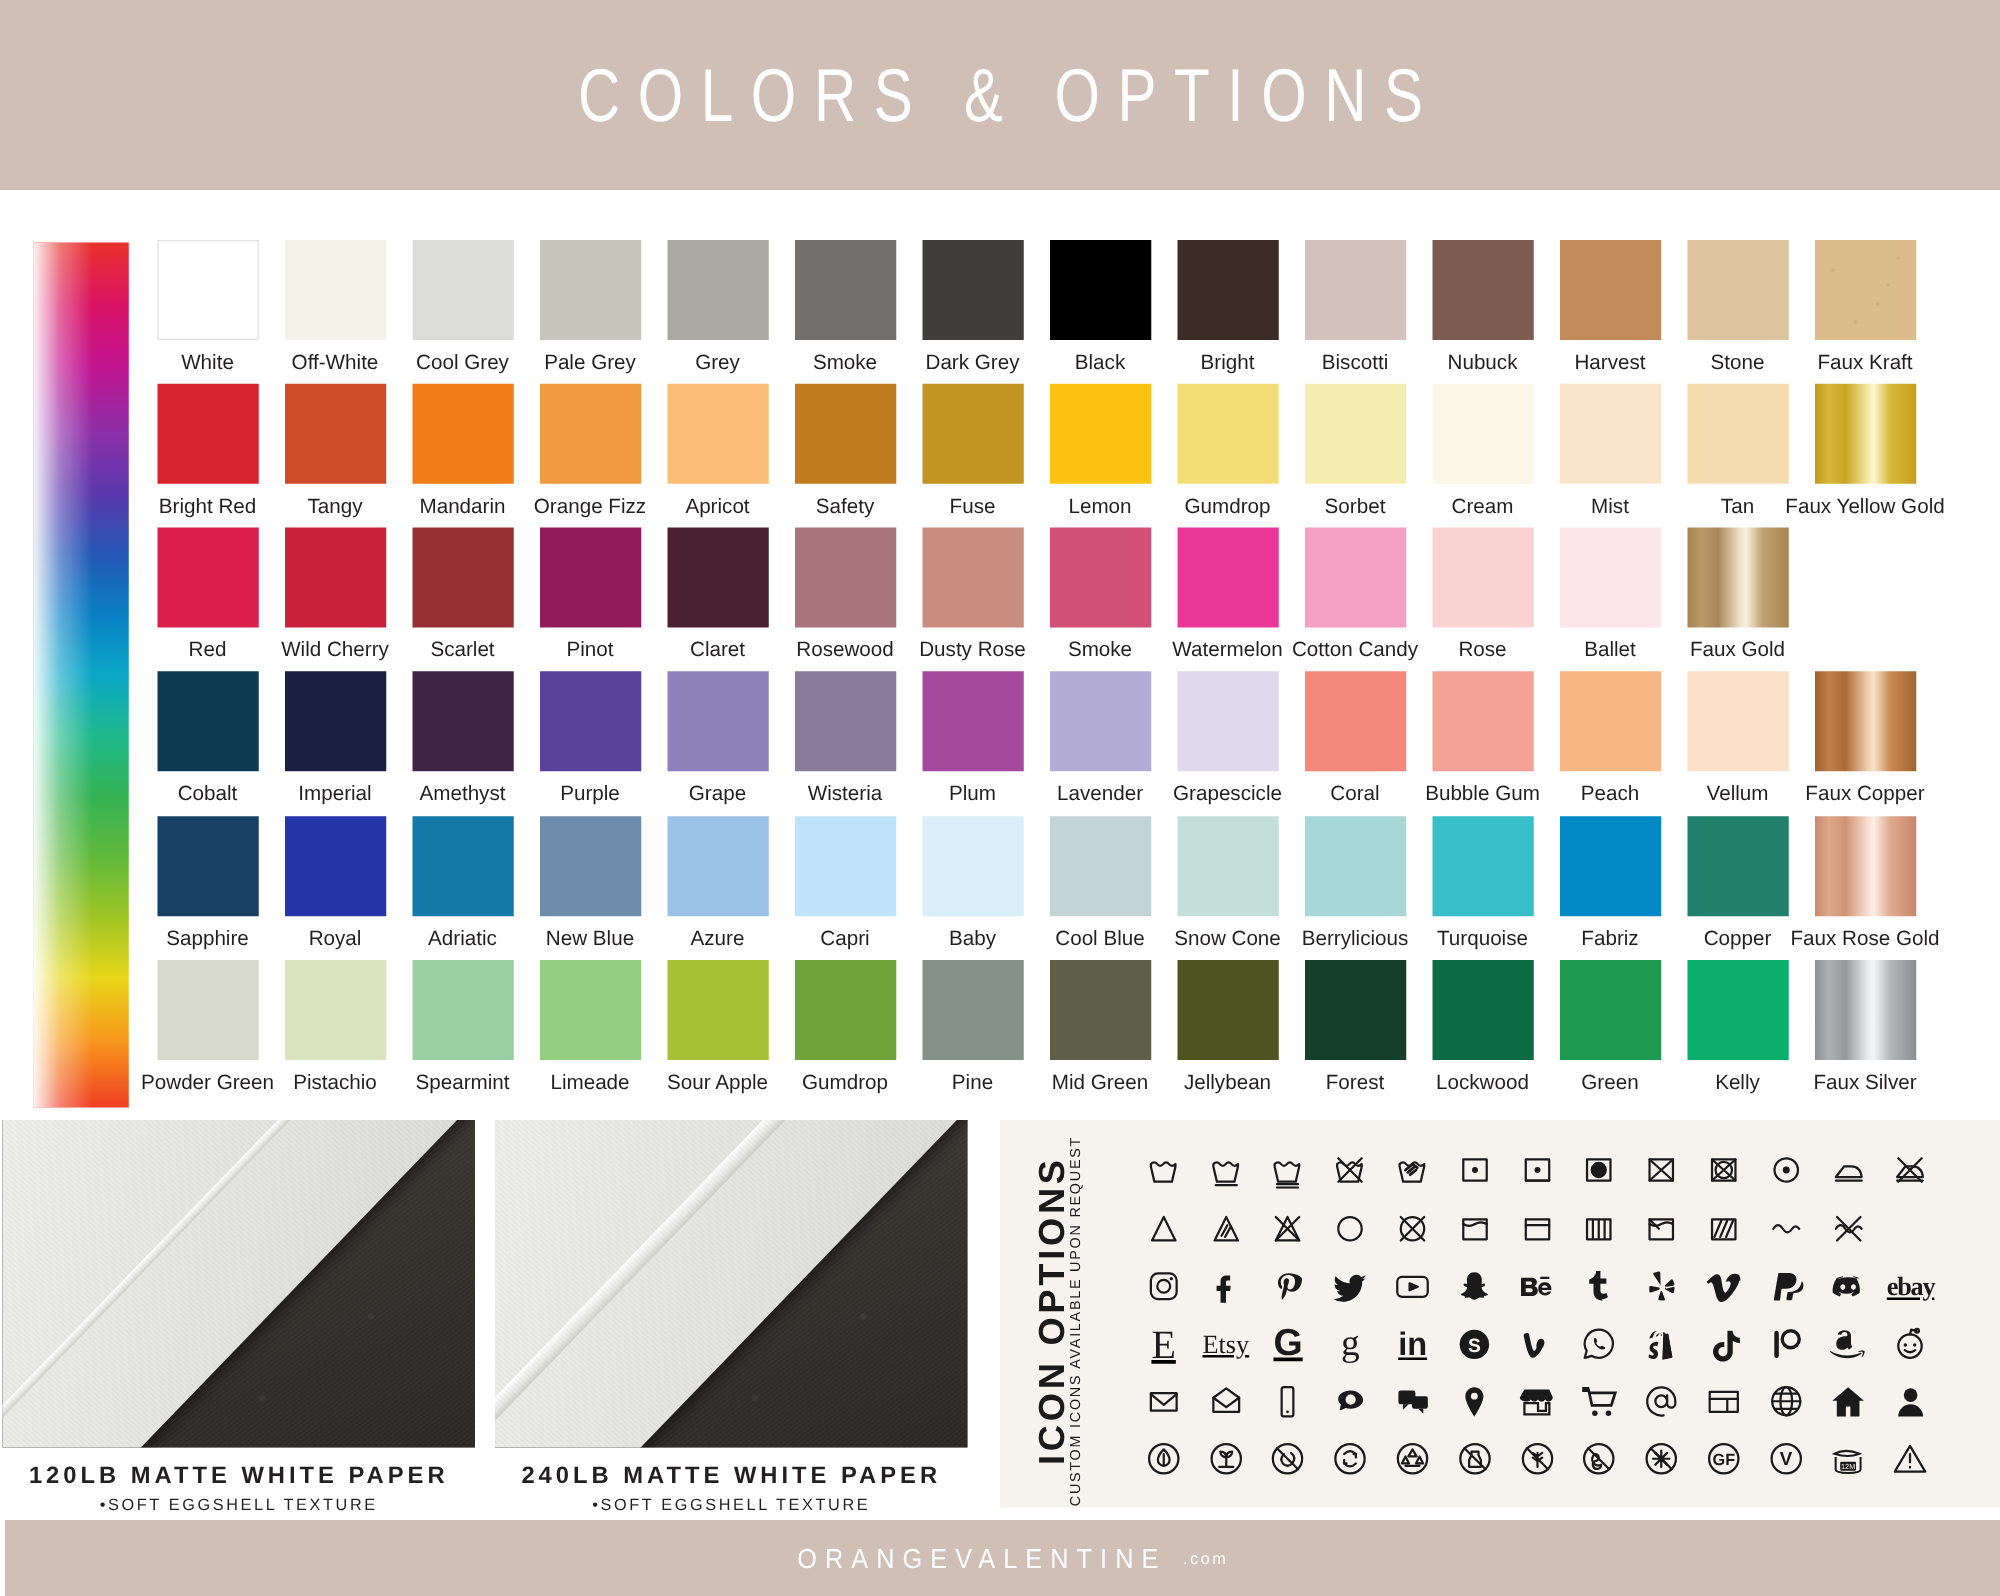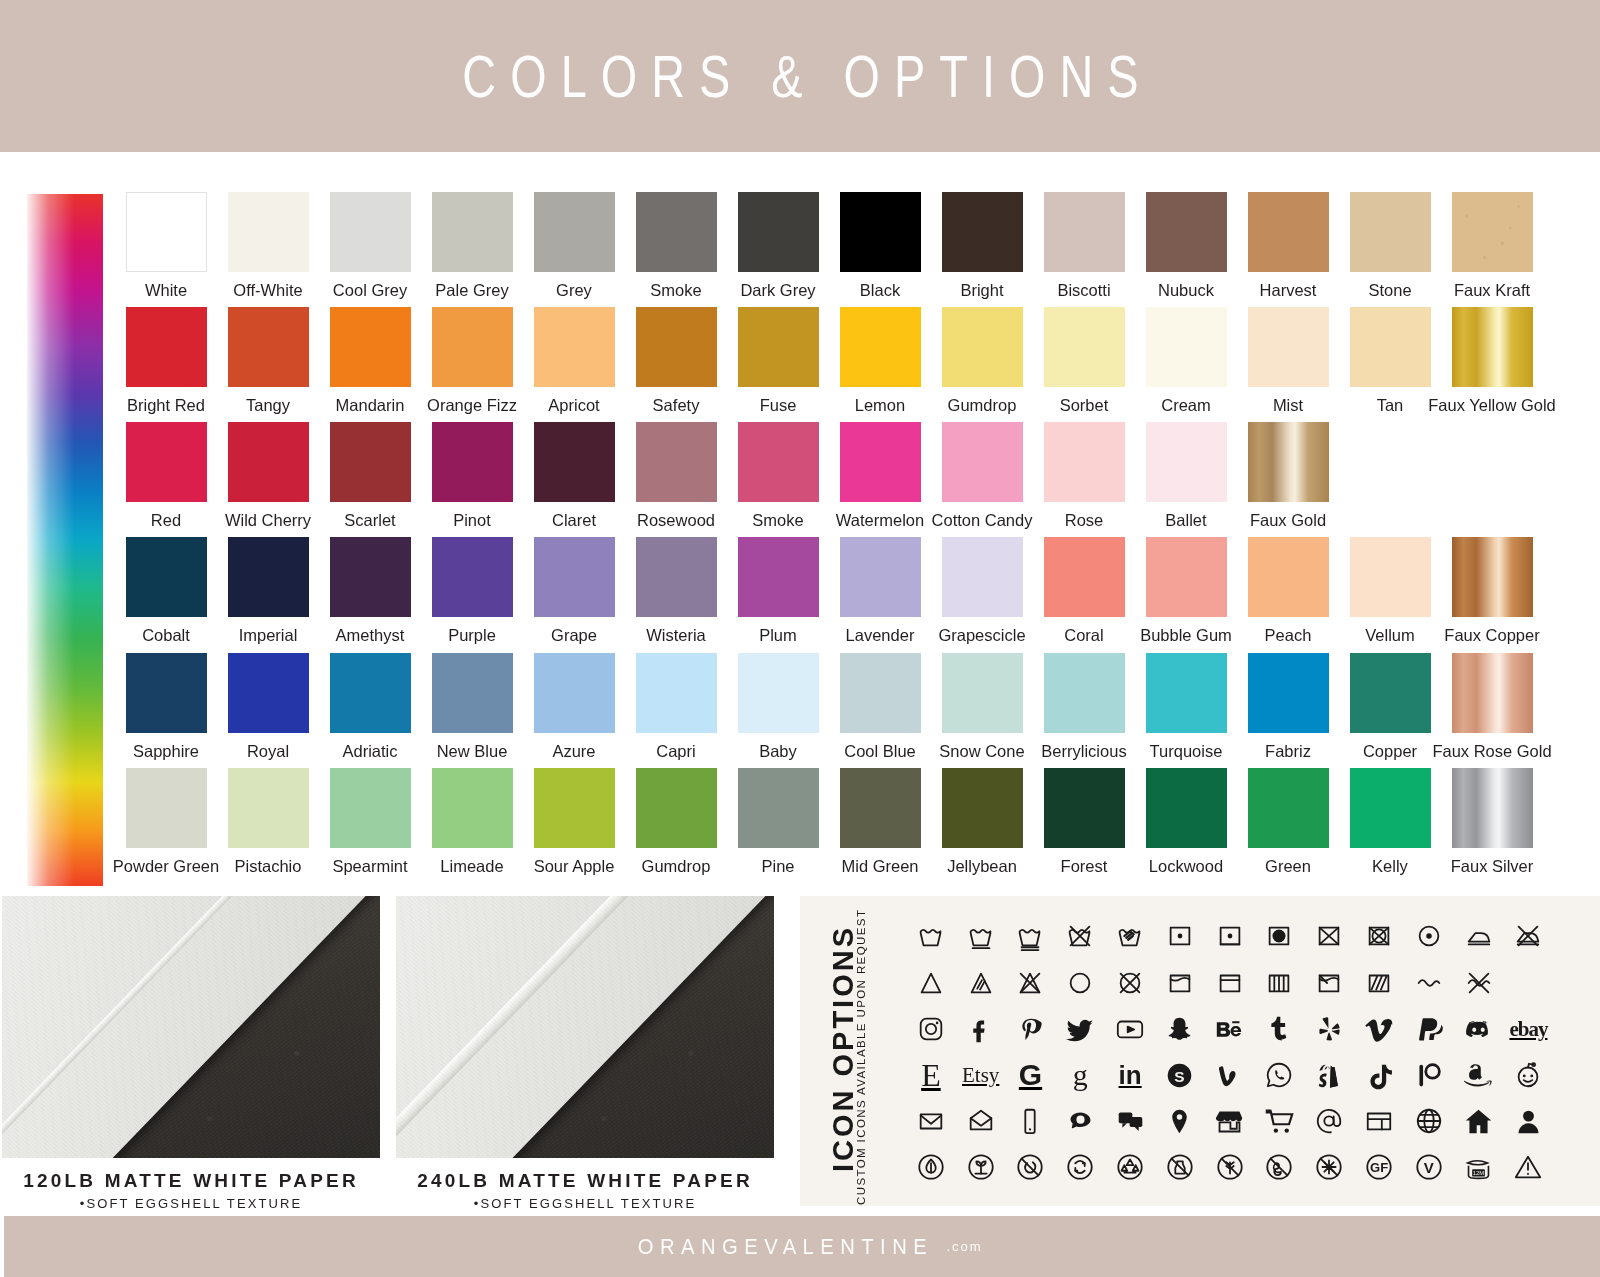--- a/index.html
+++ b/index.html
@@ -317,20 +317,24 @@
           </div>
           <div class="cell">
             <div class="swatch" style="background: rgb(74, 32, 48);"></div>
             <div class="name">Claret</div>
           </div>
           <div class="cell">
             <div class="swatch" style="background: rgb(169, 116, 123);"></div>
             <div class="name">Rosewood</div>
           </div>
           <div class="cell">
+            <div class="swatch" style="background: rgb(201, 141, 127);"></div>
+            <div class="name">Dusty Rose</div>
+          </div>
+          <div class="cell">
             <div class="swatch" style="background: rgb(210, 79, 121);"></div>
             <div class="name">Smoke</div>
           </div>
           <div class="cell">
             <div class="swatch" style="background: rgb(234, 56, 151);"></div>
             <div class="name">Watermelon</div>
           </div>
           <div class="cell">
             <div class="swatch" style="background: rgb(243, 160, 194);"></div>
             <div class="name">Cotton Candy</div>

